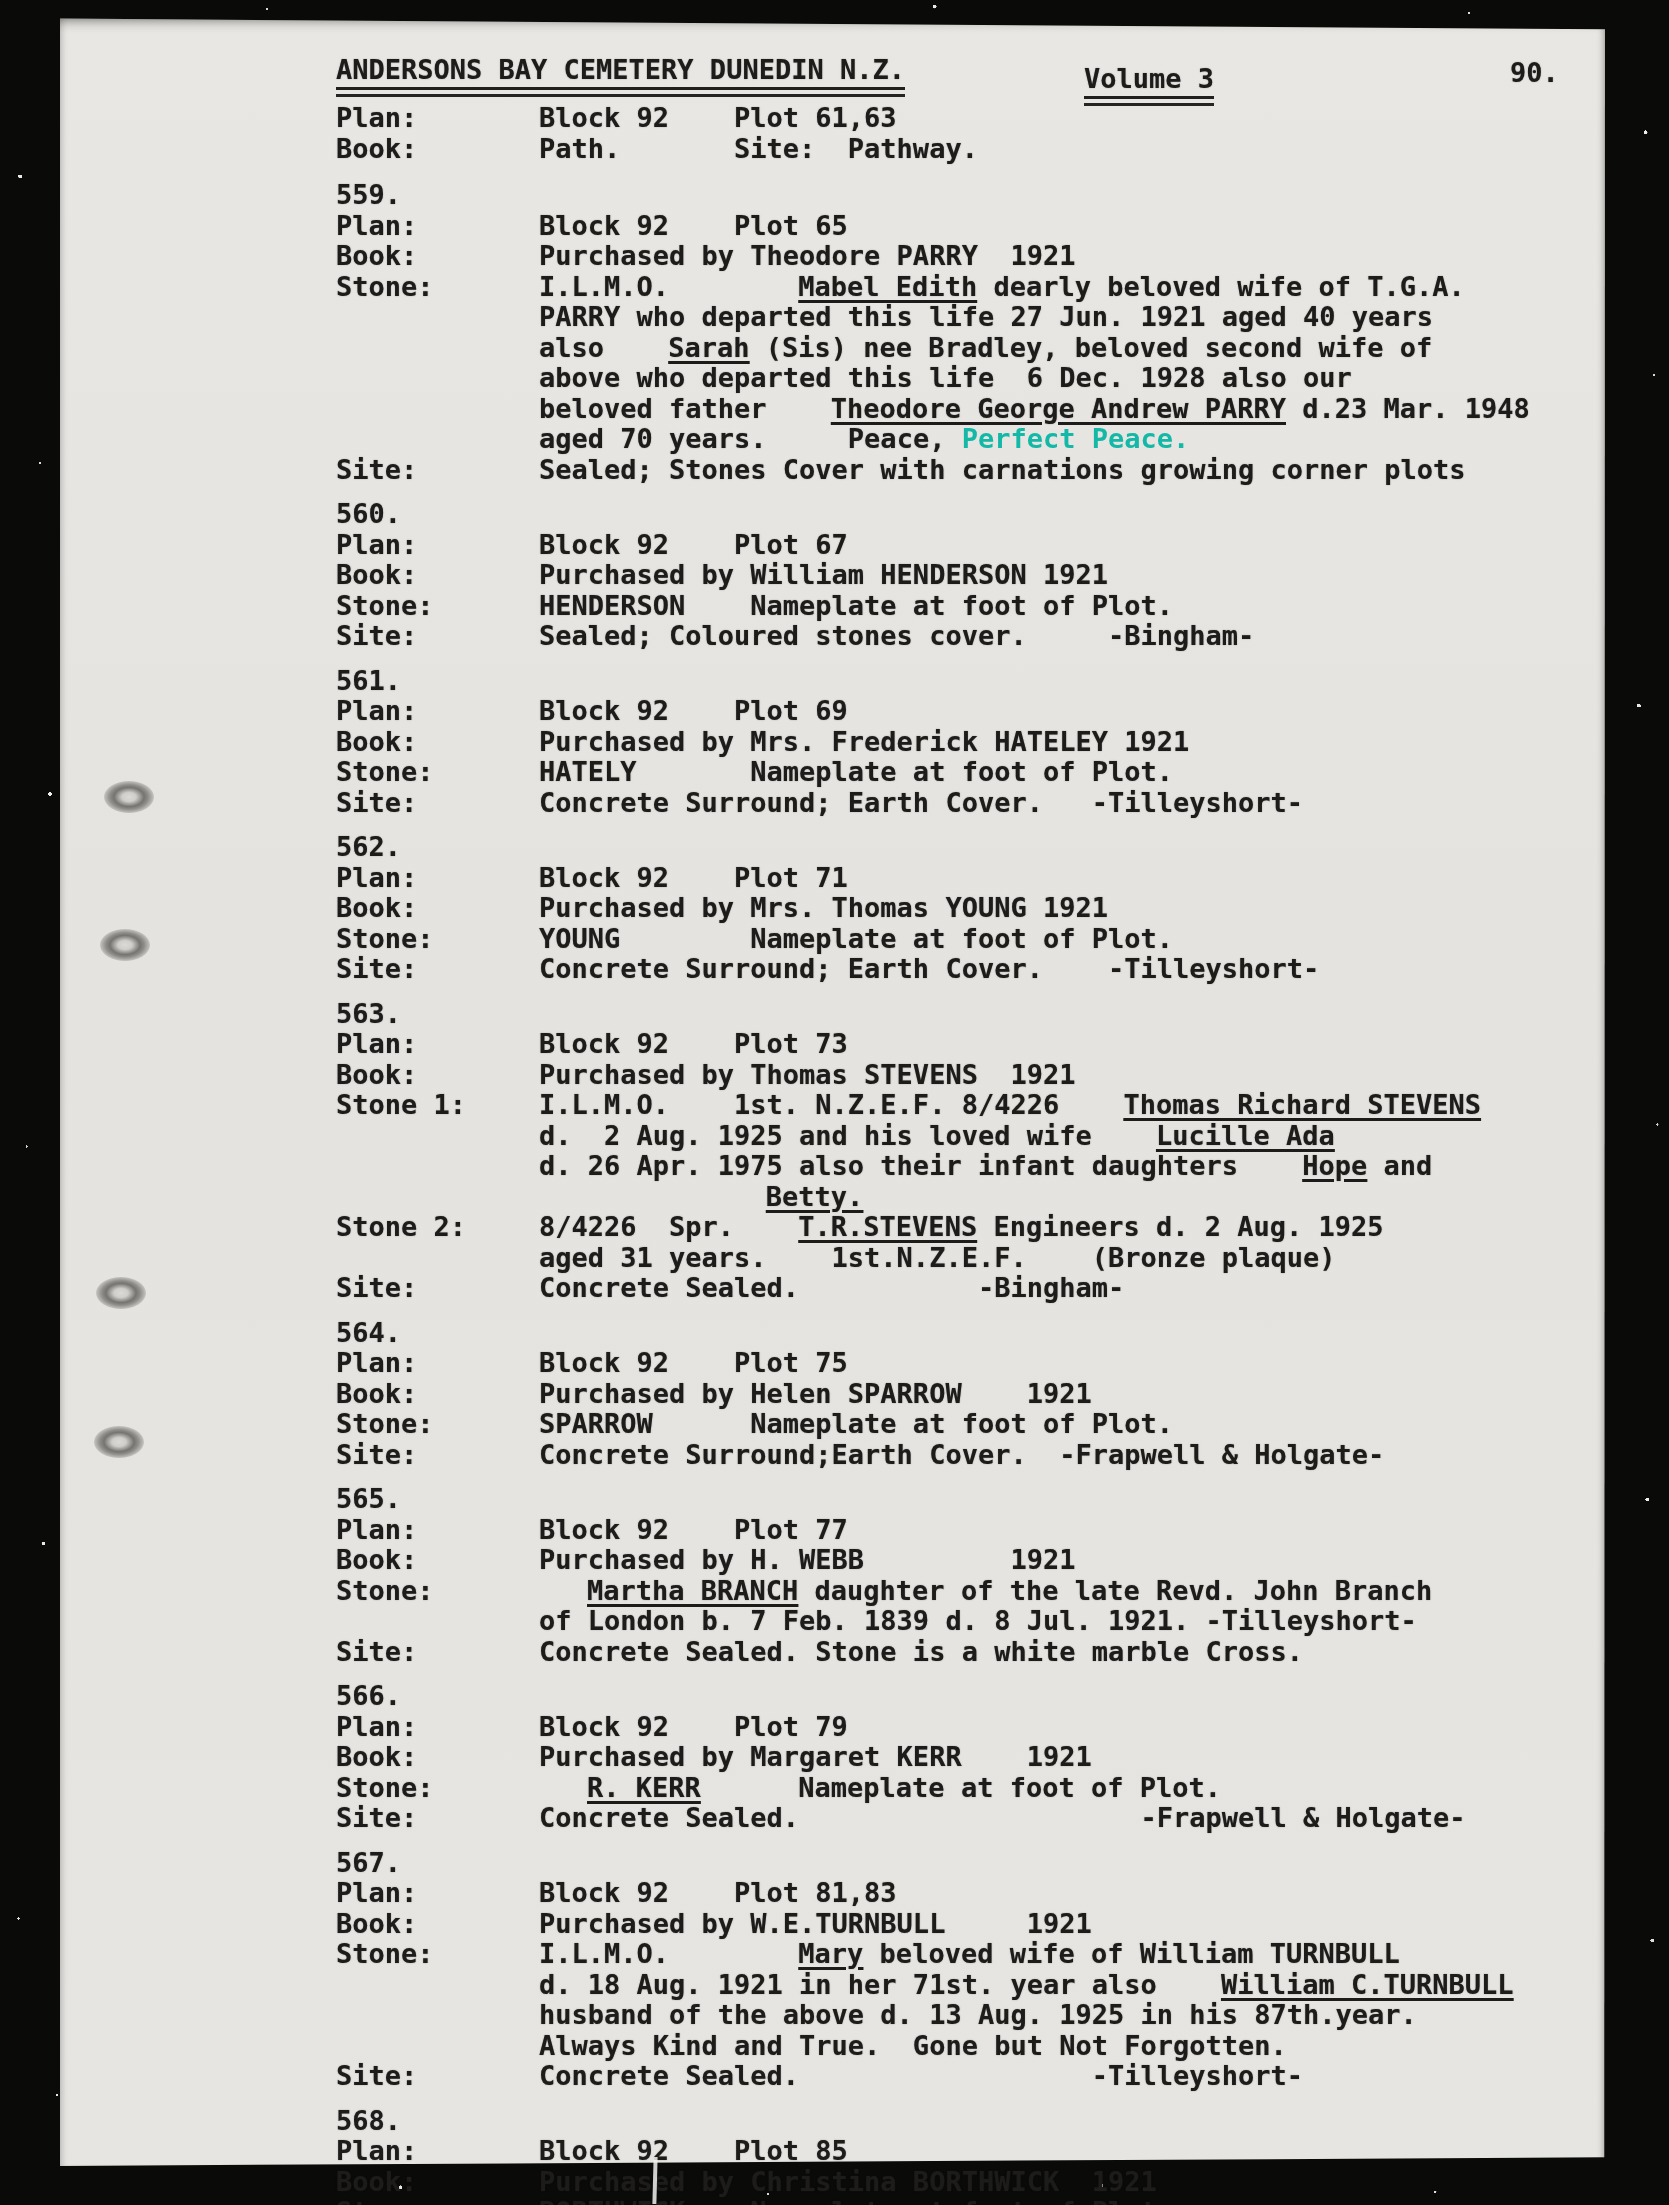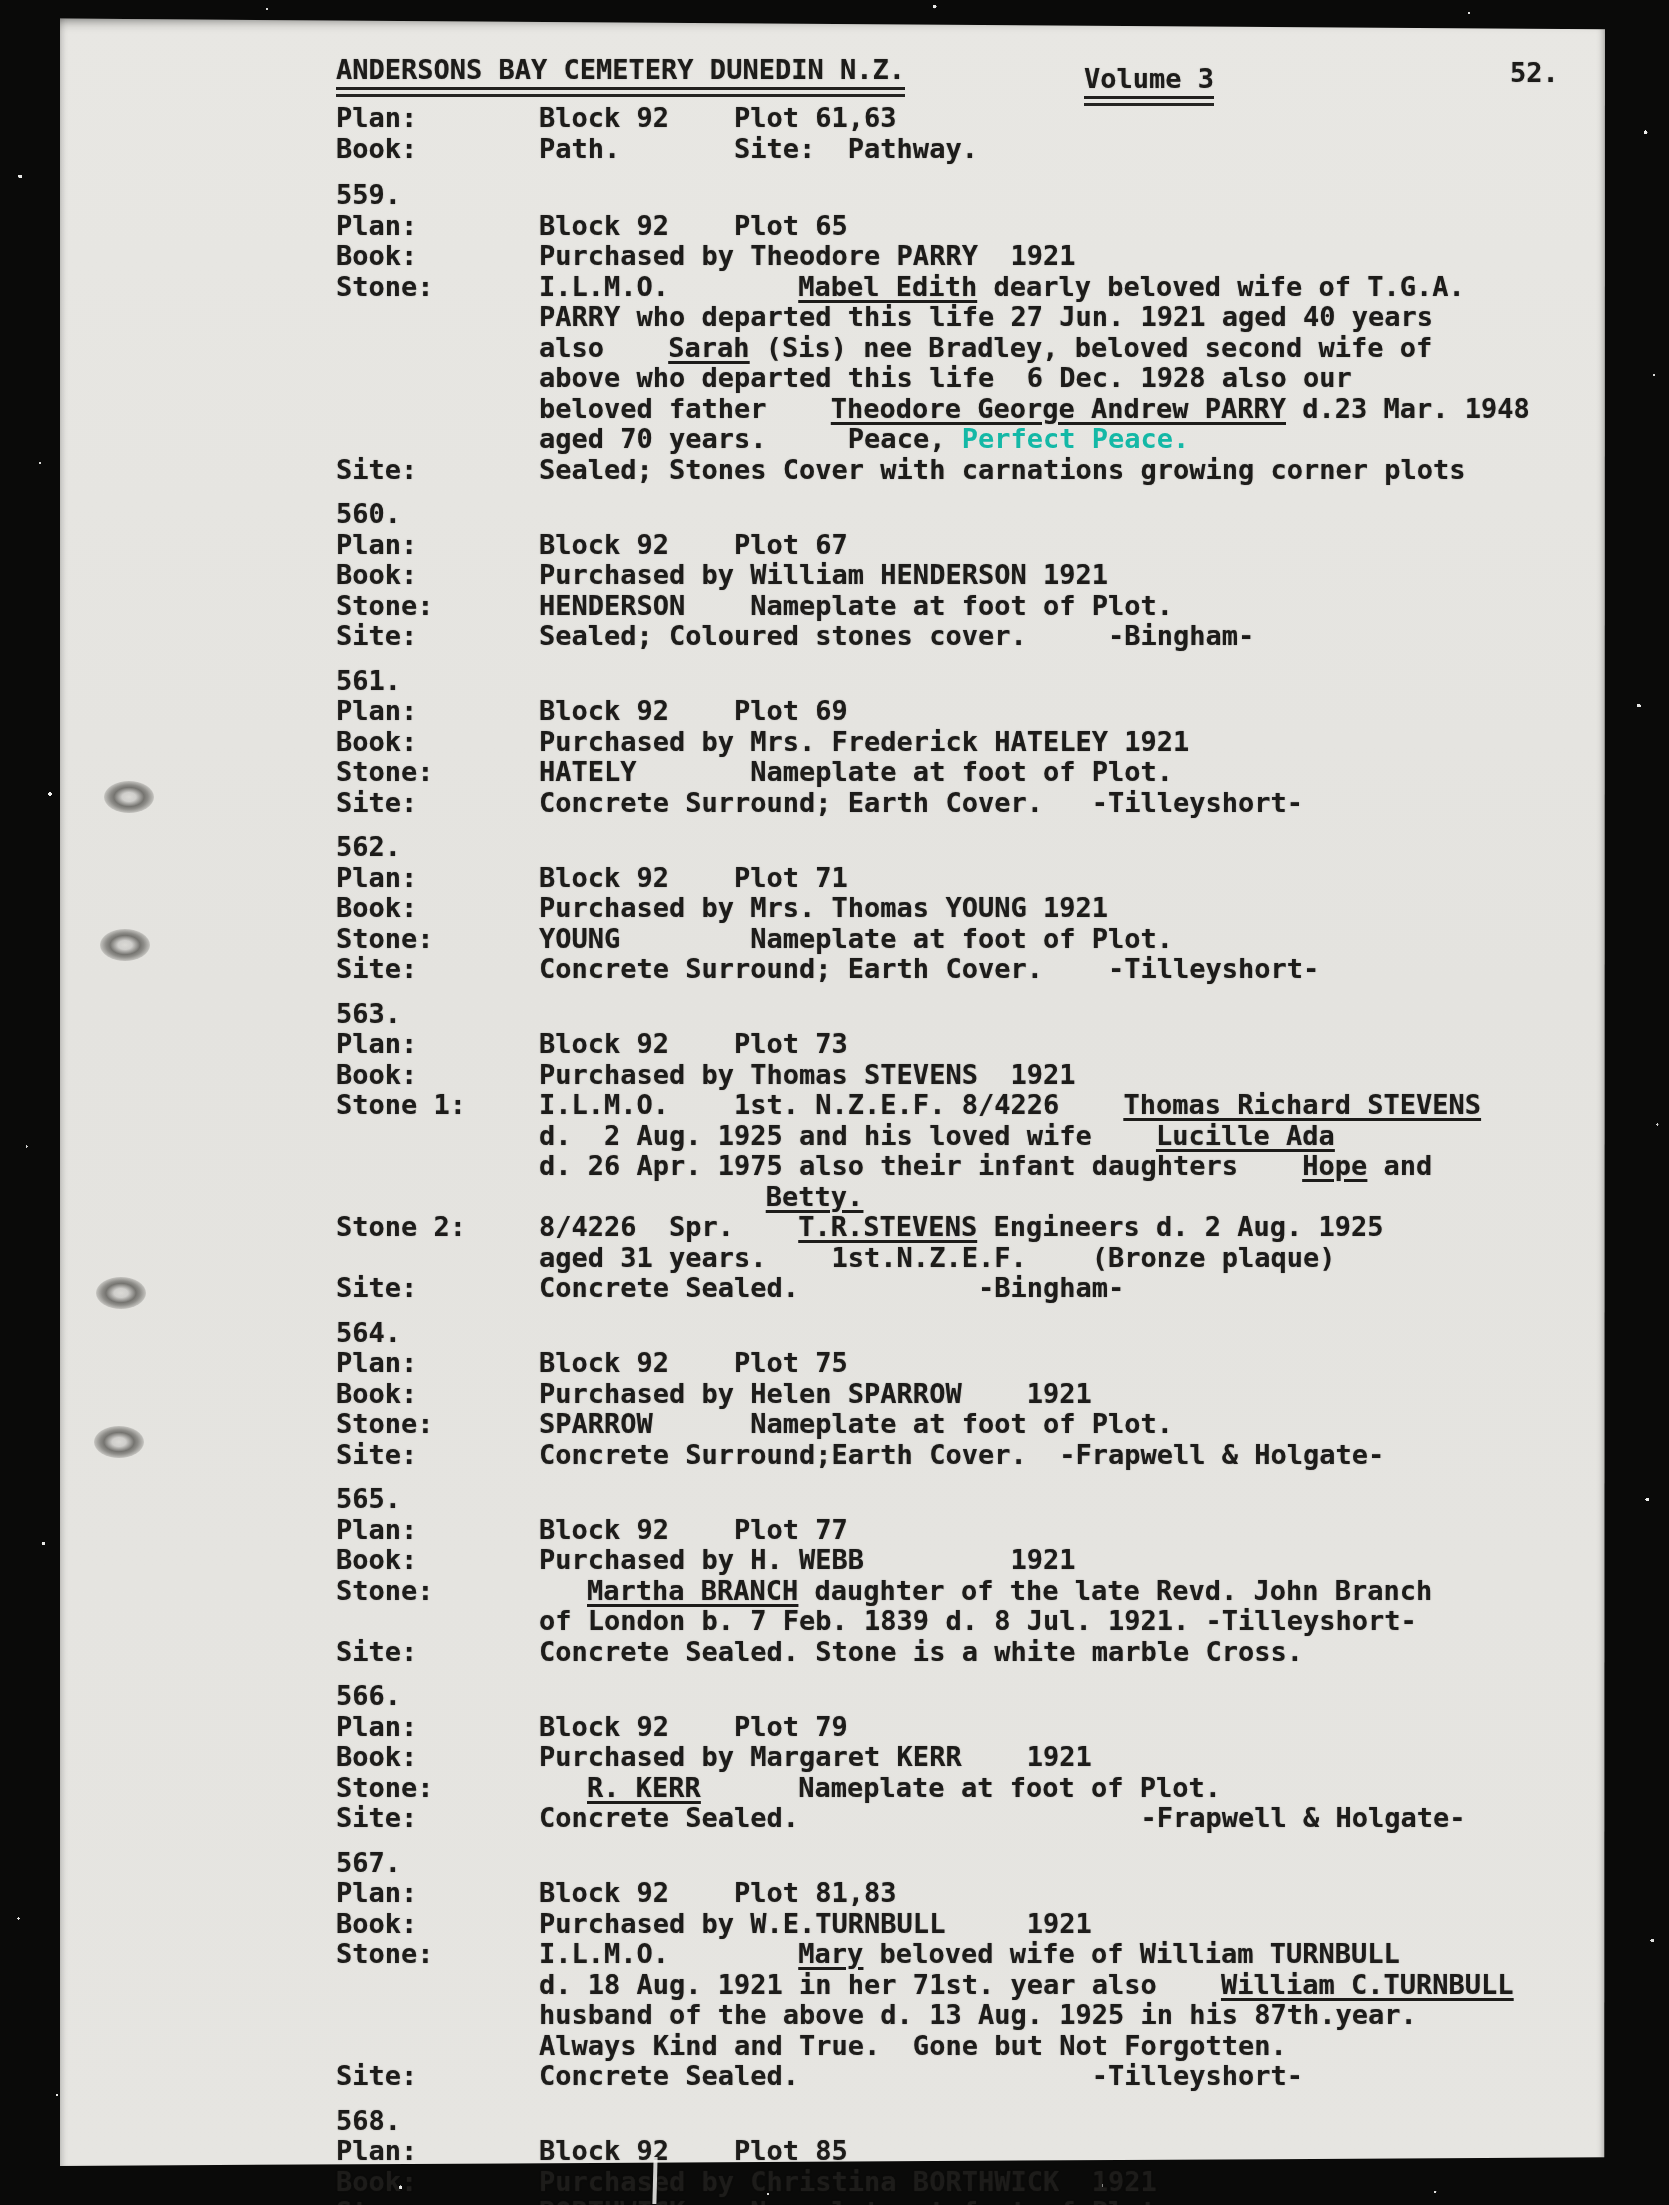--- a/index.html
+++ b/index.html
@@ -73,19 +73,19 @@
 <div class="paper">
   <div class="hole" style="left:44px;top:765px;"></div>
   <div class="hole" style="left:40px;top:913px;"></div>
   <div class="hole" style="left:36px;top:1261px;"></div>
   <div class="hole" style="left:34px;top:1410px;"></div>
 </div>
 
 <div class="hdr ink">
   <span class="hdr-title dbl"><span class="dbl-in">ANDERSONS BAY CEMETERY DUNEDIN N.Z.</span></span>
   <span class="hdr-volume dbl"><span class="dbl-in">Volume 3</span></span>
-  <span class="hdr-page">52.</span>
+  <span class="hdr-page">90.</span>
 </div>
 
 <div id="doc-lines" class="content ink"><div class="line field"><span class="lbl">Plan:</span><span>Block 92    Plot 61,63</span></div><div class="line field"><span class="lbl">Book:</span><span>Path.       Site:  Pathway.</span></div><div class="line number" style="margin-top: 16px;"><span class="lbl">559.</span></div><div class="line field"><span class="lbl">Plan:</span><span>Block 92    Plot 65</span></div><div class="line field"><span class="lbl">Book:</span><span>Purchased by Theodore PARRY  1921</span></div><div class="line field"><span class="lbl">Stone:</span><span>I.L.M.O.     </span><span class="u">Mabel Edith</span><span> dearly beloved wife of T.G.A.</span></div><div class="line cont"><span class="lbl"></span><span>PARRY who departed this life 27 Jun. 1921 aged 40 years</span></div><div class="line cont"><span class="lbl"></span><span>also </span><span class="u">Sarah</span><span> (Sis) nee Bradley, beloved second wife of</span></div><div class="line cont"><span class="lbl"></span><span>above who departed this life  6 Dec. 1928 also our</span></div><div class="line cont"><span class="lbl"></span><span>beloved father </span><span class="u">Theodore George Andrew PARRY</span><span> d.23 Mar. 1948</span></div><div class="line cont"><span class="lbl"></span><span>aged 70 years.     </span><span>Peace, </span><span class="faded">Perfect Peace.</span></div><div class="line field"><span class="lbl">Site:</span><span>Sealed; Stones Cover with carnations growing corner plots</span></div><div class="line number"><span class="lbl">560.</span></div><div class="line field"><span class="lbl">Plan:</span><span>Block 92    Plot 67</span></div><div class="line field"><span class="lbl">Book:</span><span>Purchased by William HENDERSON 1921</span></div><div class="line field"><span class="lbl">Stone:</span><span>HENDERSON    Nameplate at foot of Plot.</span></div><div class="line field"><span class="lbl">Site:</span><span>Sealed; Coloured stones cover.     -Bingham-</span></div><div class="line number"><span class="lbl">561.</span></div><div class="line field"><span class="lbl">Plan:</span><span>Block 92    Plot 69</span></div><div class="line field"><span class="lbl">Book:</span><span>Purchased by Mrs. Frederick HATELEY 1921</span></div><div class="line field"><span class="lbl">Stone:</span><span>HATELY       Nameplate at foot of Plot.</span></div><div class="line field"><span class="lbl">Site:</span><span>Concrete Surround; Earth Cover.   -Tilleyshort-</span></div><div class="line number"><span class="lbl">562.</span></div><div class="line field"><span class="lbl">Plan:</span><span>Block 92    Plot 71</span></div><div class="line field"><span class="lbl">Book:</span><span>Purchased by Mrs. Thomas YOUNG 1921</span></div><div class="line field"><span class="lbl">Stone:</span><span>YOUNG        Nameplate at foot of Plot.</span></div><div class="line field"><span class="lbl">Site:</span><span>Concrete Surround; Earth Cover.    -Tilleyshort-</span></div><div class="line number"><span class="lbl">563.</span></div><div class="line field"><span class="lbl">Plan:</span><span>Block 92    Plot 73</span></div><div class="line field"><span class="lbl">Book:</span><span>Purchased by Thomas STEVENS  1921</span></div><div class="line field"><span class="lbl">Stone 1:</span><span>I.L.M.O.    1st. N.Z.E.F. 8/4226 </span><span class="u">Thomas Richard STEVENS</span></div><div class="line cont"><span class="lbl"></span><span>d.  2 Aug. 1925 and his loved wife </span><span class="u">Lucille Ada</span></div><div class="line cont"><span class="lbl"></span><span>d. 26 Apr. 1975 also their infant daughters </span><span class="u">Hope</span><span> and</span></div><div class="line cont"><span class="lbl"></span><span>           </span><span class="u">Betty.</span></div><div class="line field"><span class="lbl">Stone 2:</span><span>8/4226  Spr. </span><span class="u">T.R.STEVENS</span><span> Engineers d. 2 Aug. 1925</span></div><div class="line cont"><span class="lbl"></span><span>aged 31 years.    1st.N.Z.E.F.    (Bronze plaque)</span></div><div class="line field"><span class="lbl">Site:</span><span>Concrete Sealed.           -Bingham-</span></div><div class="line number"><span class="lbl">564.</span></div><div class="line field"><span class="lbl">Plan:</span><span>Block 92    Plot 75</span></div><div class="line field"><span class="lbl">Book:</span><span>Purchased by Helen SPARROW    1921</span></div><div class="line field"><span class="lbl">Stone:</span><span>SPARROW      Nameplate at foot of Plot.</span></div><div class="line field"><span class="lbl">Site:</span><span>Concrete Surround;Earth Cover.  -Frapwell &amp; Holgate-</span></div><div class="line number"><span class="lbl">565.</span></div><div class="line field"><span class="lbl">Plan:</span><span>Block 92    Plot 77</span></div><div class="line field"><span class="lbl">Book:</span><span>Purchased by H. WEBB         1921</span></div><div class="line field"><span class="lbl">Stone:</span><span class="u">Martha BRANCH</span><span> daughter of the late Revd. John Branch</span></div><div class="line cont"><span class="lbl"></span><span>of London b. 7 Feb. 1839 d. 8 Jul. 1921. -Tilleyshort-</span></div><div class="line field"><span class="lbl">Site:</span><span>Concrete Sealed. Stone is a white marble Cross.</span></div><div class="line number"><span class="lbl">566.</span></div><div class="line field"><span class="lbl">Plan:</span><span>Block 92    Plot 79</span></div><div class="line field"><span class="lbl">Book:</span><span>Purchased by Margaret KERR    1921</span></div><div class="line field"><span class="lbl">Stone:</span><span class="u">R. KERR</span><span>      Nameplate at foot of Plot.</span></div><div class="line field"><span class="lbl">Site:</span><span>Concrete Sealed.                     -Frapwell &amp; Holgate-</span></div><div class="line number"><span class="lbl">567.</span></div><div class="line field"><span class="lbl">Plan:</span><span>Block 92    Plot 81,83</span></div><div class="line field"><span class="lbl">Book:</span><span>Purchased by W.E.TURNBULL     1921</span></div><div class="line field"><span class="lbl">Stone:</span><span>I.L.M.O.     </span><span class="u">Mary</span><span> beloved wife of William TURNBULL</span></div><div class="line cont"><span class="lbl"></span><span>d. 18 Aug. 1921 in her 71st. year also </span><span class="u">William C.TURNBULL</span></div><div class="line cont"><span class="lbl"></span><span>husband of the above d. 13 Aug. 1925 in his 87th.year.</span></div><div class="line cont"><span class="lbl"></span><span>Always Kind and True.  Gone but Not Forgotten.</span></div><div class="line field"><span class="lbl">Site:</span><span>Concrete Sealed.                  -Tilleyshort-</span></div><div class="line number"><span class="lbl">568.</span></div><div class="line field"><span class="lbl">Plan:</span><span>Block 92    Plot 85</span></div><div class="line field"><span class="lbl">Book:</span><span>Purchased by Christina BORTHWICK  1921</span></div><div class="line field"><span class="lbl">Stone:</span><span>BORTHWICK    Nameplate at foot of Plot.</span></div><div class="line field"><span class="lbl">Site:</span><span>Concrete Surround; Earth Cover.</span></div></div>
 
 <div class="streak"></div>
 
 
 </body></html>

